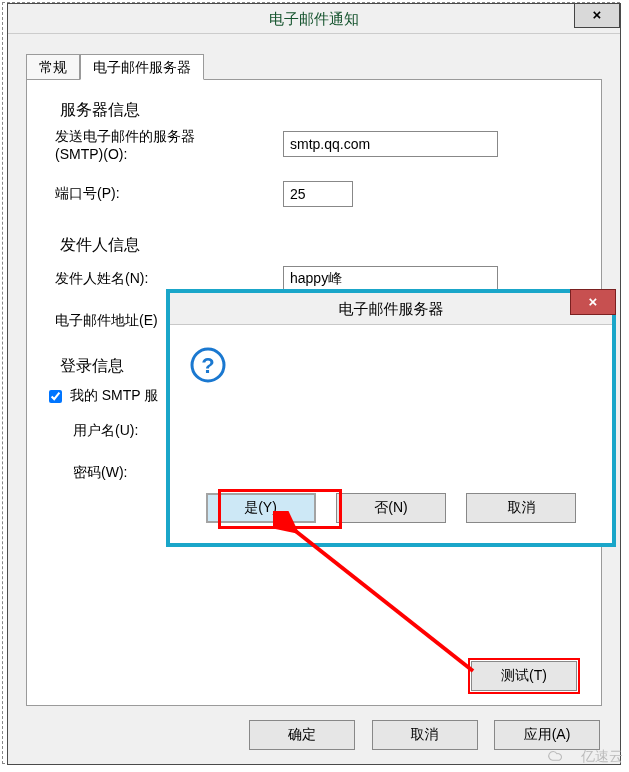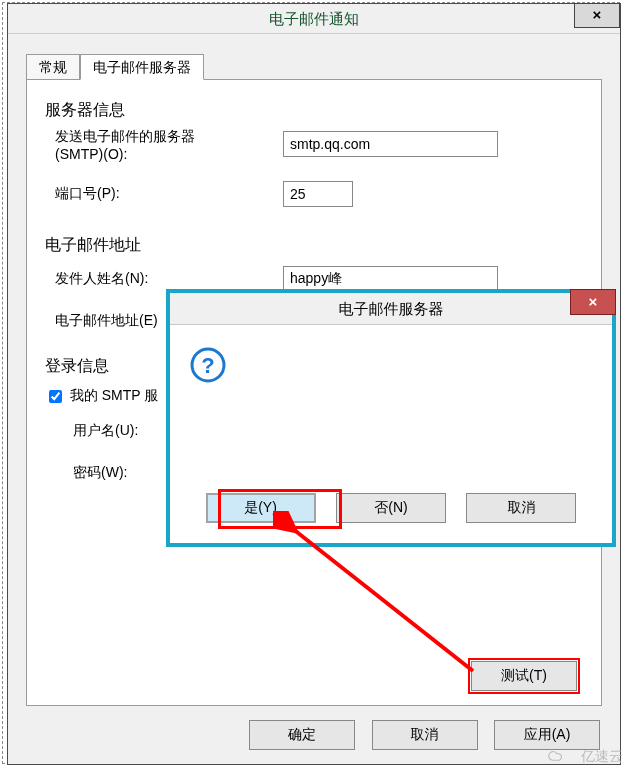--- a/index.html
+++ b/index.html
@@ -12,21 +12,21 @@
   .main-title { position: absolute; left: 0; right: 0; text-align: center; font-size: 15px; line-height: 30px; color: #14532d; }
   .main-close { position: absolute; right: 0; top: -1px; width: 46px; height: 25px; border: 1px solid #444; background: #d9d9d9; text-align: center; line-height: 22px; font-size: 15px; font-weight: bold; cursor: pointer; }
 
   .tabstrip { position: absolute; left: 18px; top: 50px; height: 26px; }
   .tab { display: inline-block; height: 26px; line-height: 24px; padding: 0 12px; font-size: 14px; border: 1px solid #9a9a9a; background: #f0f0f0; position: relative; cursor: pointer; }
   .tab.inactive { background: #f7f7f7; }
   .tab.active { background: #fff; border-bottom: 1px solid #fff; z-index: 2; }
 
   .panel { position: absolute; left: 18px; top: 75px; right: 18px; bottom: 58px; border: 1px solid #9a9a9a; background: #fff; padding: 20px 18px; font-size: 15px; color: #000; }
 
-  .section-title { font-size: 16px; margin-bottom: 10px; }
+  .section-title { font-size: 16px; margin-bottom: 10px; margin-left: 15px; }
   .row { position: relative; height: 36px; margin-bottom: 6px; }
   .row .label { position: absolute; left: 10px; top: 4px; font-size: 14px; }
   .row .label.two-line { top: -4px; line-height: 18px; }
   .row input[type=text], .row input[type=password] { position: absolute; left: 238px; top: 0; height: 26px; border: 1px solid #888; padding: 2px 6px; font-size: 14px; background: #fff; }
   .inp-wide { width: 215px; }
   .inp-short { width: 70px; }
 
   .cb-row { margin: 6px 0 12px 0; font-size: 14px; }
   .cb-row input { vertical-align: middle; margin-right: 4px; }
 
@@ -79,21 +79,21 @@
     <div class="row" style="height:44px;">
       <div class="label two-line">发送电子邮件的服务器<br>(SMTP)(O):</div>
 
       <input type="text" class="inp-wide" value="smtp.qq.com" style="">
     </div>
     <div class="row">
       <div class="label">端口号(P):</div>
       <input type="text" class="inp-short" value="25" style="">
     </div>
 
-    <div class="section-title" style="margin-top:18px;">电子邮件地址</div>
+    <div class="section-title" style="margin-top:18px;">发件人信息</div>
     <div class="row">
       <div class="label">发件人姓名(N):</div>
       <input type="text" class="inp-wide" value="happy峰" style="">
     </div>
     <div class="row">
       <div class="label">电子邮件地址(E)</div>
     </div>
 
     <div class="section-title" style="margin-top:12px;">登录信息</div>
     <div class="cb-row">

